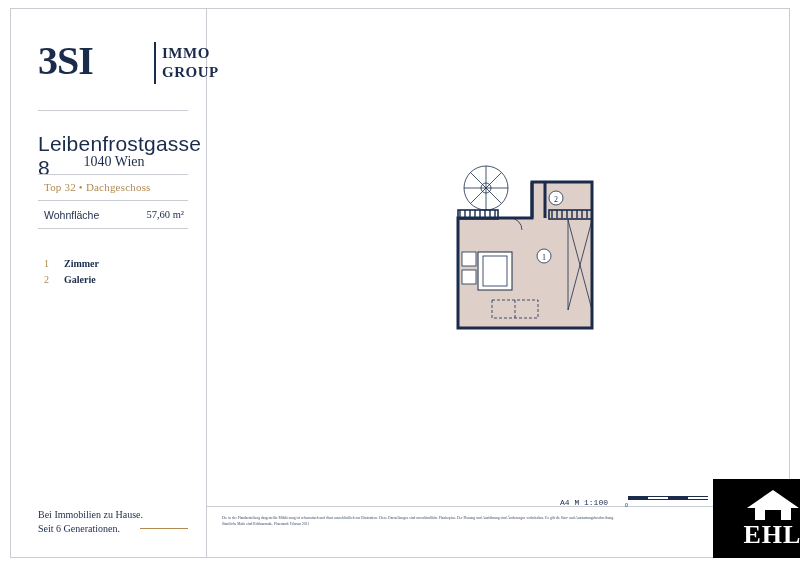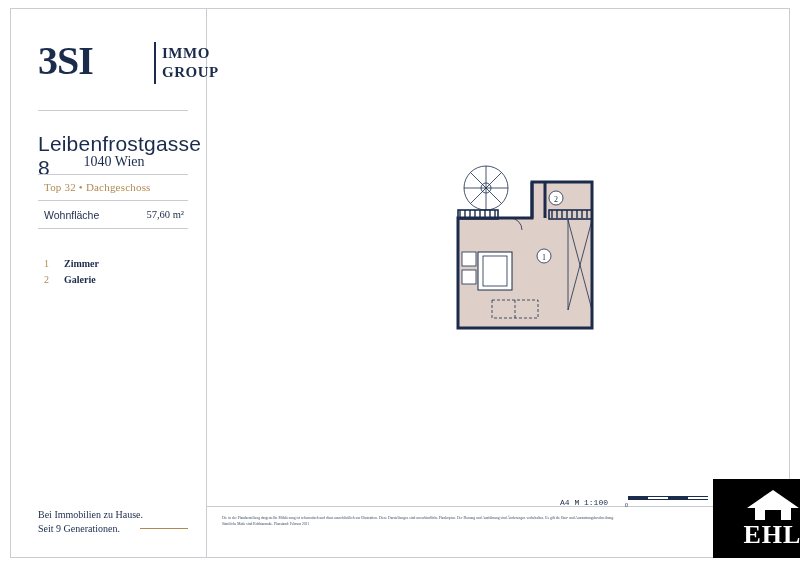--- a/index.html
+++ b/index.html
@@ -312,21 +312,21 @@
       <span class="legend-name">Zimmer</span>
     </div>
     <div class="legend-row">
       <span class="legend-num">2</span>
       <span class="legend-name">Galerie</span>
     </div>
   </div>
 
   <div class="slogan">
     <div>Bei Immobilien zu Hause.</div>
-    <div>Seit 9 Generationen.</div>
+    <div>Seit 6 Generationen.</div>
   </div>
   <div class="slogan-rule"></div>
 
   <div class="footer-rule"></div>
   <div class="disclaimer">Die in der Plandarstellung dargestellte Möblierung ist schematisch und dient ausschließlich zur Illustration. Diese Darstellungen sind unverbindliche Plankopien. Der Planung und Ausführung sind Änderungen vorbehalten. Es gilt die Bau- und Ausstattungsbeschreibung. Sämtliche Maße sind Rohbaumaße. Planstand: Februar 2021</div>
 
   <div class="scale-label">A4  M 1:100</div>
   <div class="scale-zero">0</div>
   <div class="scale-bar">
     <div class="scale-seg seg0"></div>

